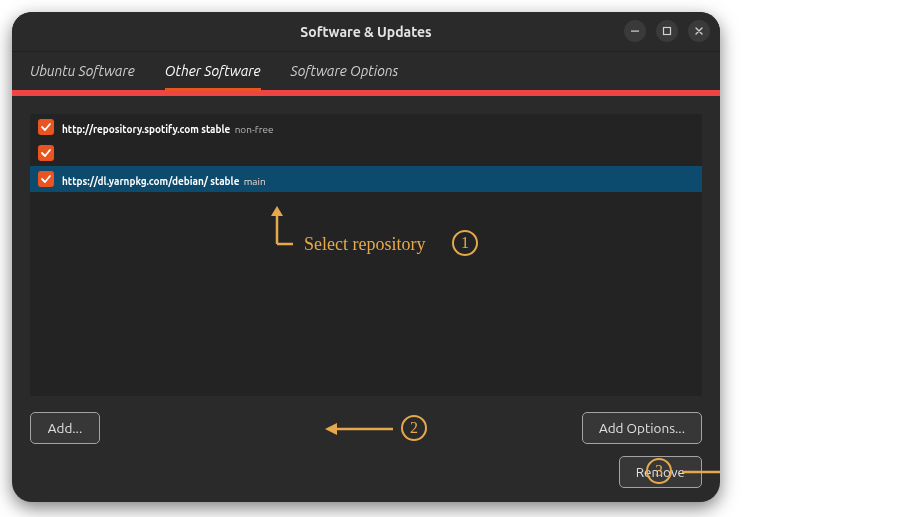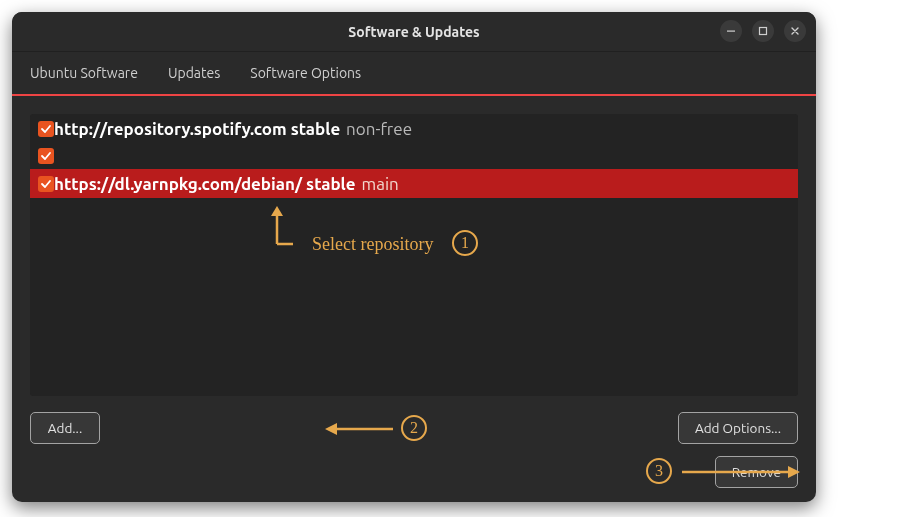--- a/index.html
+++ b/index.html
@@ -8,24 +8,24 @@
     font-family: "Ubuntu", -apple-system, "Segoe UI", sans-serif;
     font-size: 14px;
     color: #d8d8d8;
     width: 912px;
     height: 517px;
     position: relative;
     padding: 12px;
   }
   .window {
     position: relative;
-    width: 804px;
+    width: 708px;
     height: 490px;
     background: #2a2a2a;
-    border-radius: 10px;
+    border-radius: 20px;
     box-shadow: 0 6px 18px rgba(0,0,0,0.5);
     overflow: hidden;
   }
   .titlebar {
     height: 40px;
     background: #2a2a2a;
     border-bottom: 1px solid #202020;
     display: flex;
     align-items: center;
     justify-content: center;
@@ -52,23 +52,24 @@
     align-items: center;
     justify-content: center;
     cursor: pointer;
   }
   .win-btn svg { display: block; }
   .tabs {
     display: flex;
     align-items: center;
     padding: 0 18px;
     height: 44px;
-    border-bottom: 2px solid #ef4444;
+    border-bottom: 6px solid #ef4444;
     gap: 30px;
     background: #2a2a2a;
+    font-style: italic;
   }
   .tab {
     color: #cfcfcf;
     font-size: 14px;
     height: 100%;
     display: flex;
     align-items: center;
     cursor: pointer;
     position: relative;
   }
@@ -90,26 +91,27 @@
     flex-direction: column;
   }
   .repo-list {
     background: #232323;
     flex: 1;
     border-radius: 3px;
     overflow: hidden;
   }
   .repo-row {
     display: flex;
-    align-items: center;
+    align-items: flex-end;
     padding: 5px 8px;
-    font-size: 17px;
+    gap: 8px;
+    font-size: 10px;
   }
   .repo-row.selected {
-    background: #b91c1c;
+    background: #0c4a6e;
   }
   .repo-check {
     width: 16px;
     height: 16px;
     border-radius: 3px;
     background: #e95420;
     display: flex;
     align-items: center;
     justify-content: center;
     flex-shrink: 0;
@@ -188,22 +190,22 @@
             <path d="M2 2 L8 8 M8 2 L2 8" stroke="#cfcfcf" stroke-width="1.4" stroke-linecap="round"></path>
           </svg>
       </div>
     </div>
   </div>
 
   <div class="tabs">
     <div class="tab">
         <span>Ubuntu Software</span>
       </div>
-    <div class="tab">
-        <span>Updates</span>
+    <div class="tab active">
+        <span>Other Software</span>
       </div>
     <div class="tab">
         <span>Software Options</span>
       </div>
   </div>
 
   <div class="content">
     <div class="repo-list">
       <div class="repo-row">
         <div class="repo-check">
@@ -241,21 +243,21 @@
     </div>
   </div>
 
   <div class="anno" style="left:245px; top:190px;">
     <svg width="40" height="46" viewBox="0 0 40 46">
       <path d="M20 42 L20 10" stroke="#e6a84c" stroke-width="2.5" fill="none"></path>
       <path d="M20 4 L14 14 L26 14 Z" fill="#e6a84c"></path>
       <path d="M20 42 L36 42" stroke="#e6a84c" stroke-width="2.5" fill="none"></path>
     </svg>
   </div>
-  <div class="anno anno-label" style="left:300px; top:222px;">Select repository</div>
+  <div class="anno anno-label" style="left:292px; top:222px;">Select repository</div>
   <div class="anno anno-circle" style="left:440px; top:218px;">1</div>
 
   <div class="anno" style="left:309px; top:408px;">
     <svg width="74" height="18" viewBox="0 0 74 18">
       <path d="M72 9 L12 9" stroke="#e6a84c" stroke-width="2.5" fill="none"></path>
       <path d="M4 9 L16 3 L16 15 Z" fill="#e6a84c"></path>
     </svg>
   </div>
   <div class="anno anno-circle" style="left:389px; top:403px;">2</div>
 

